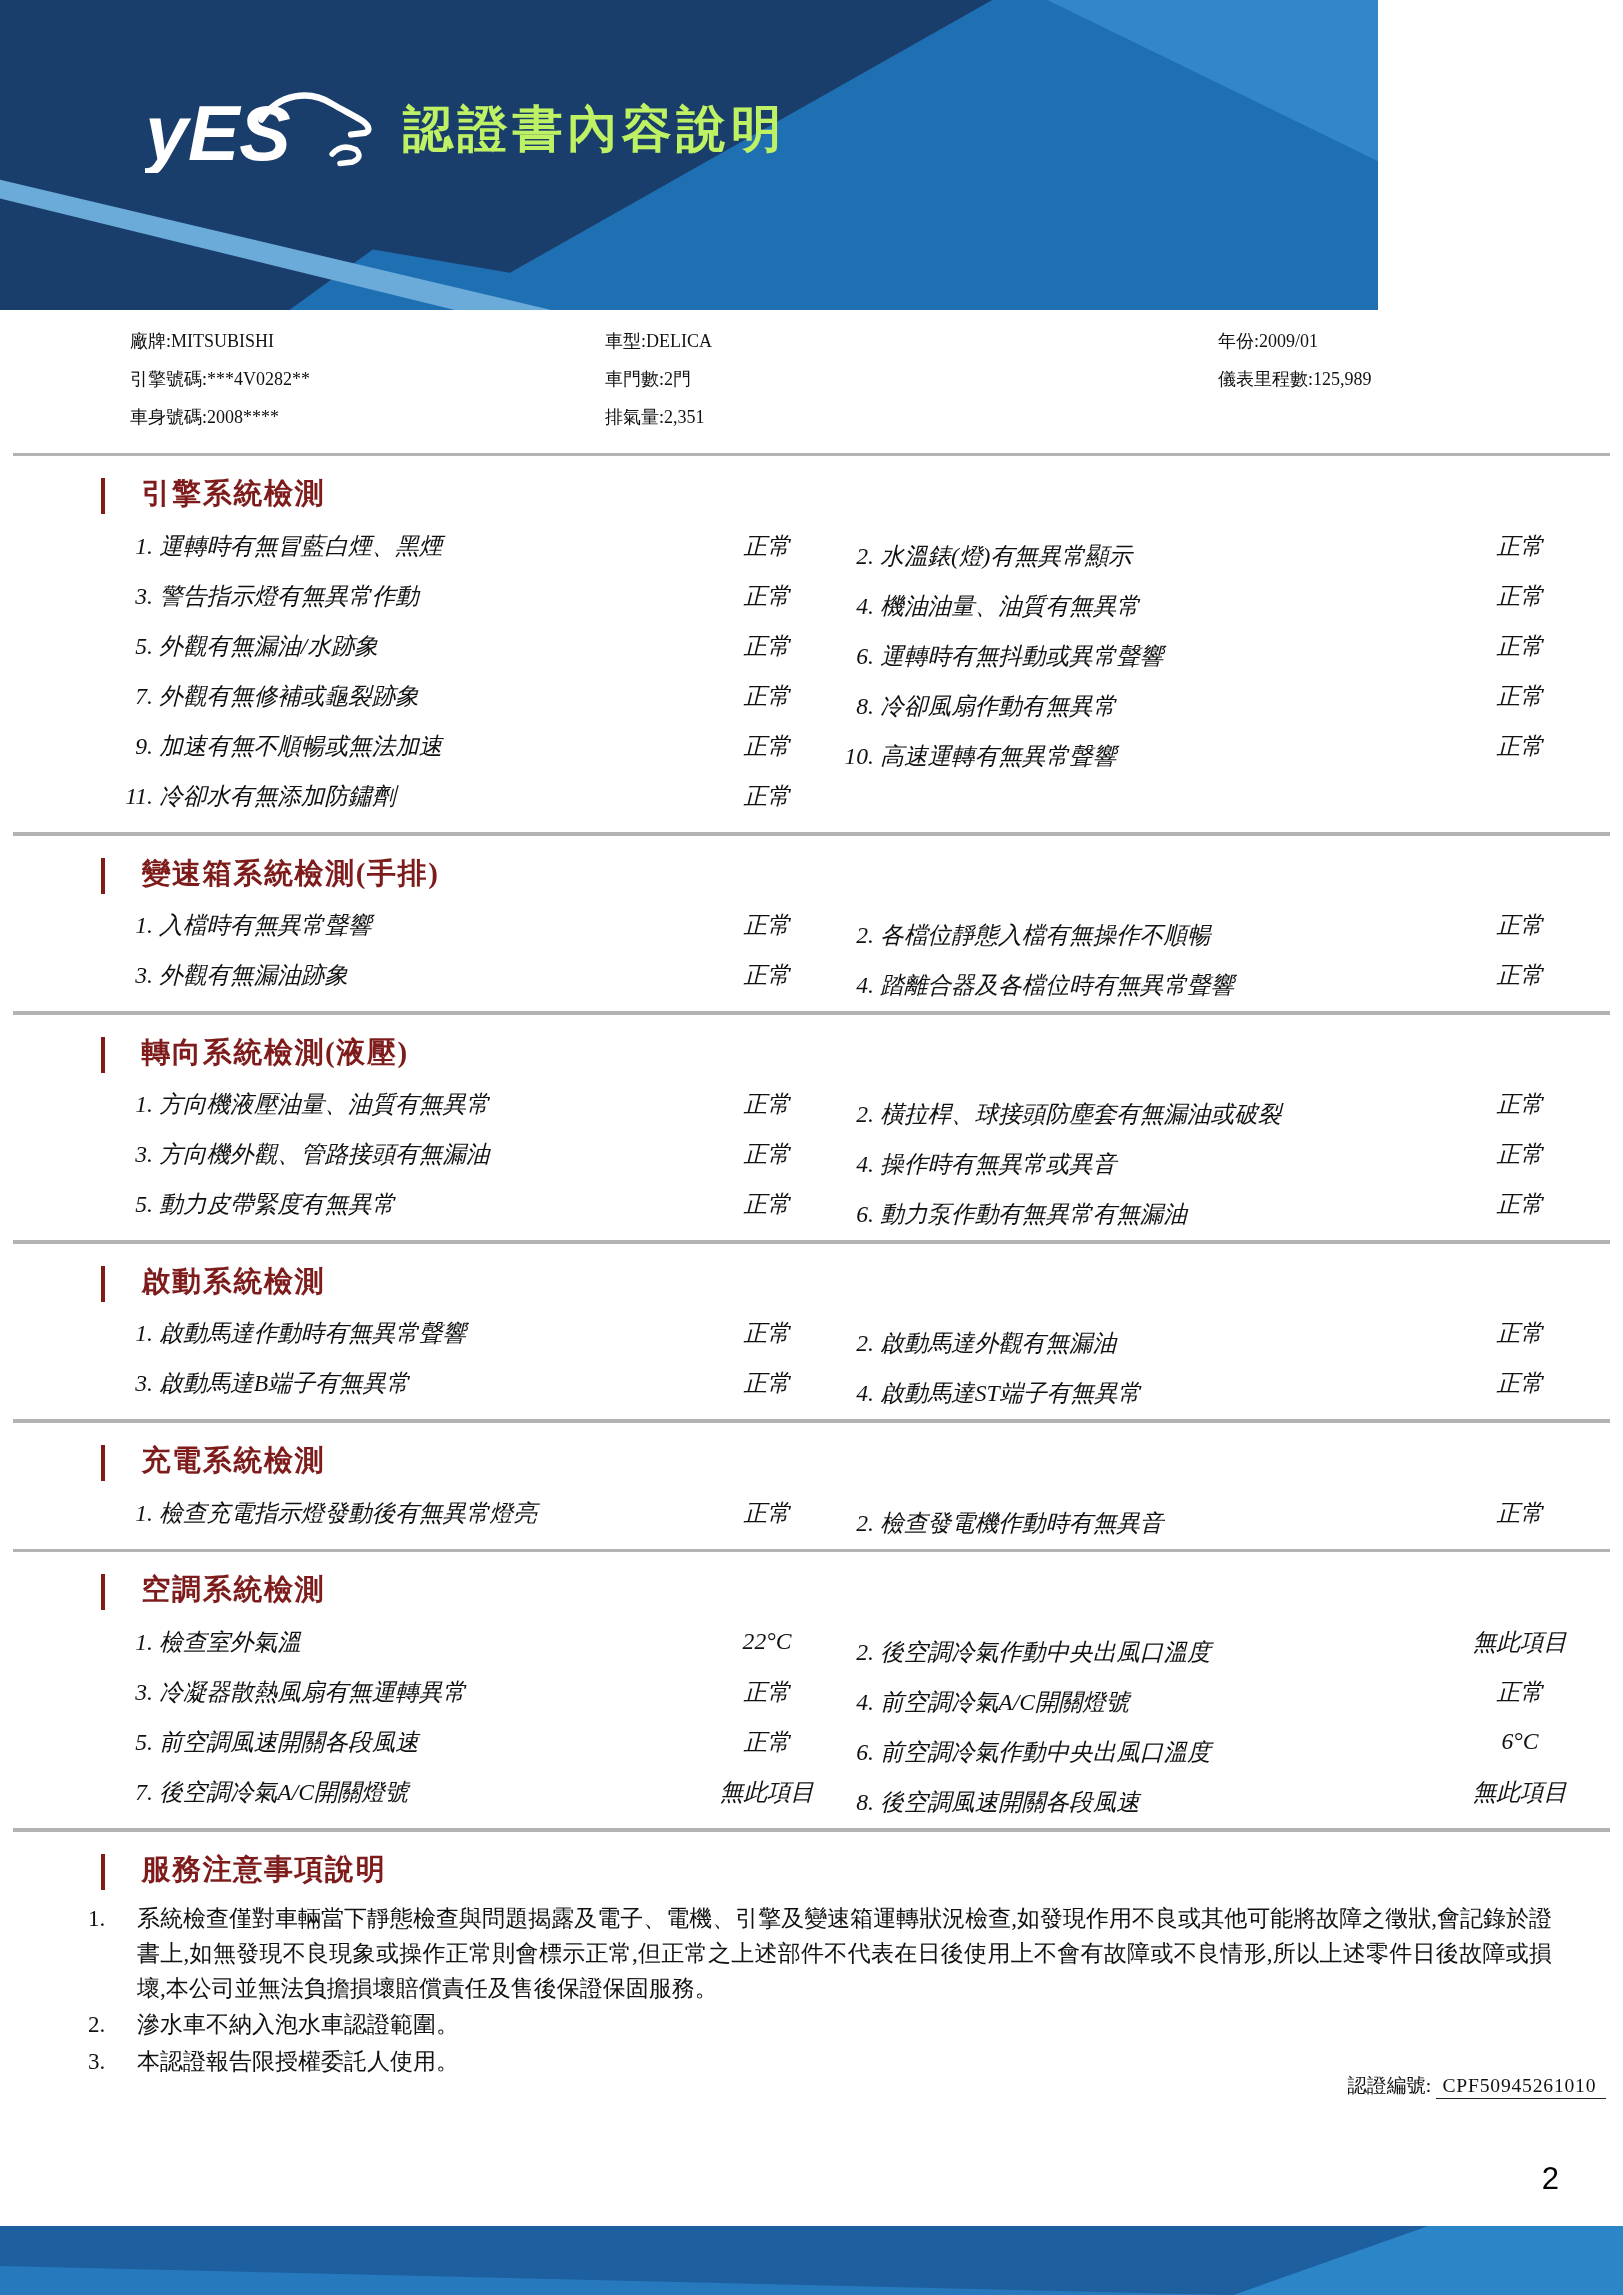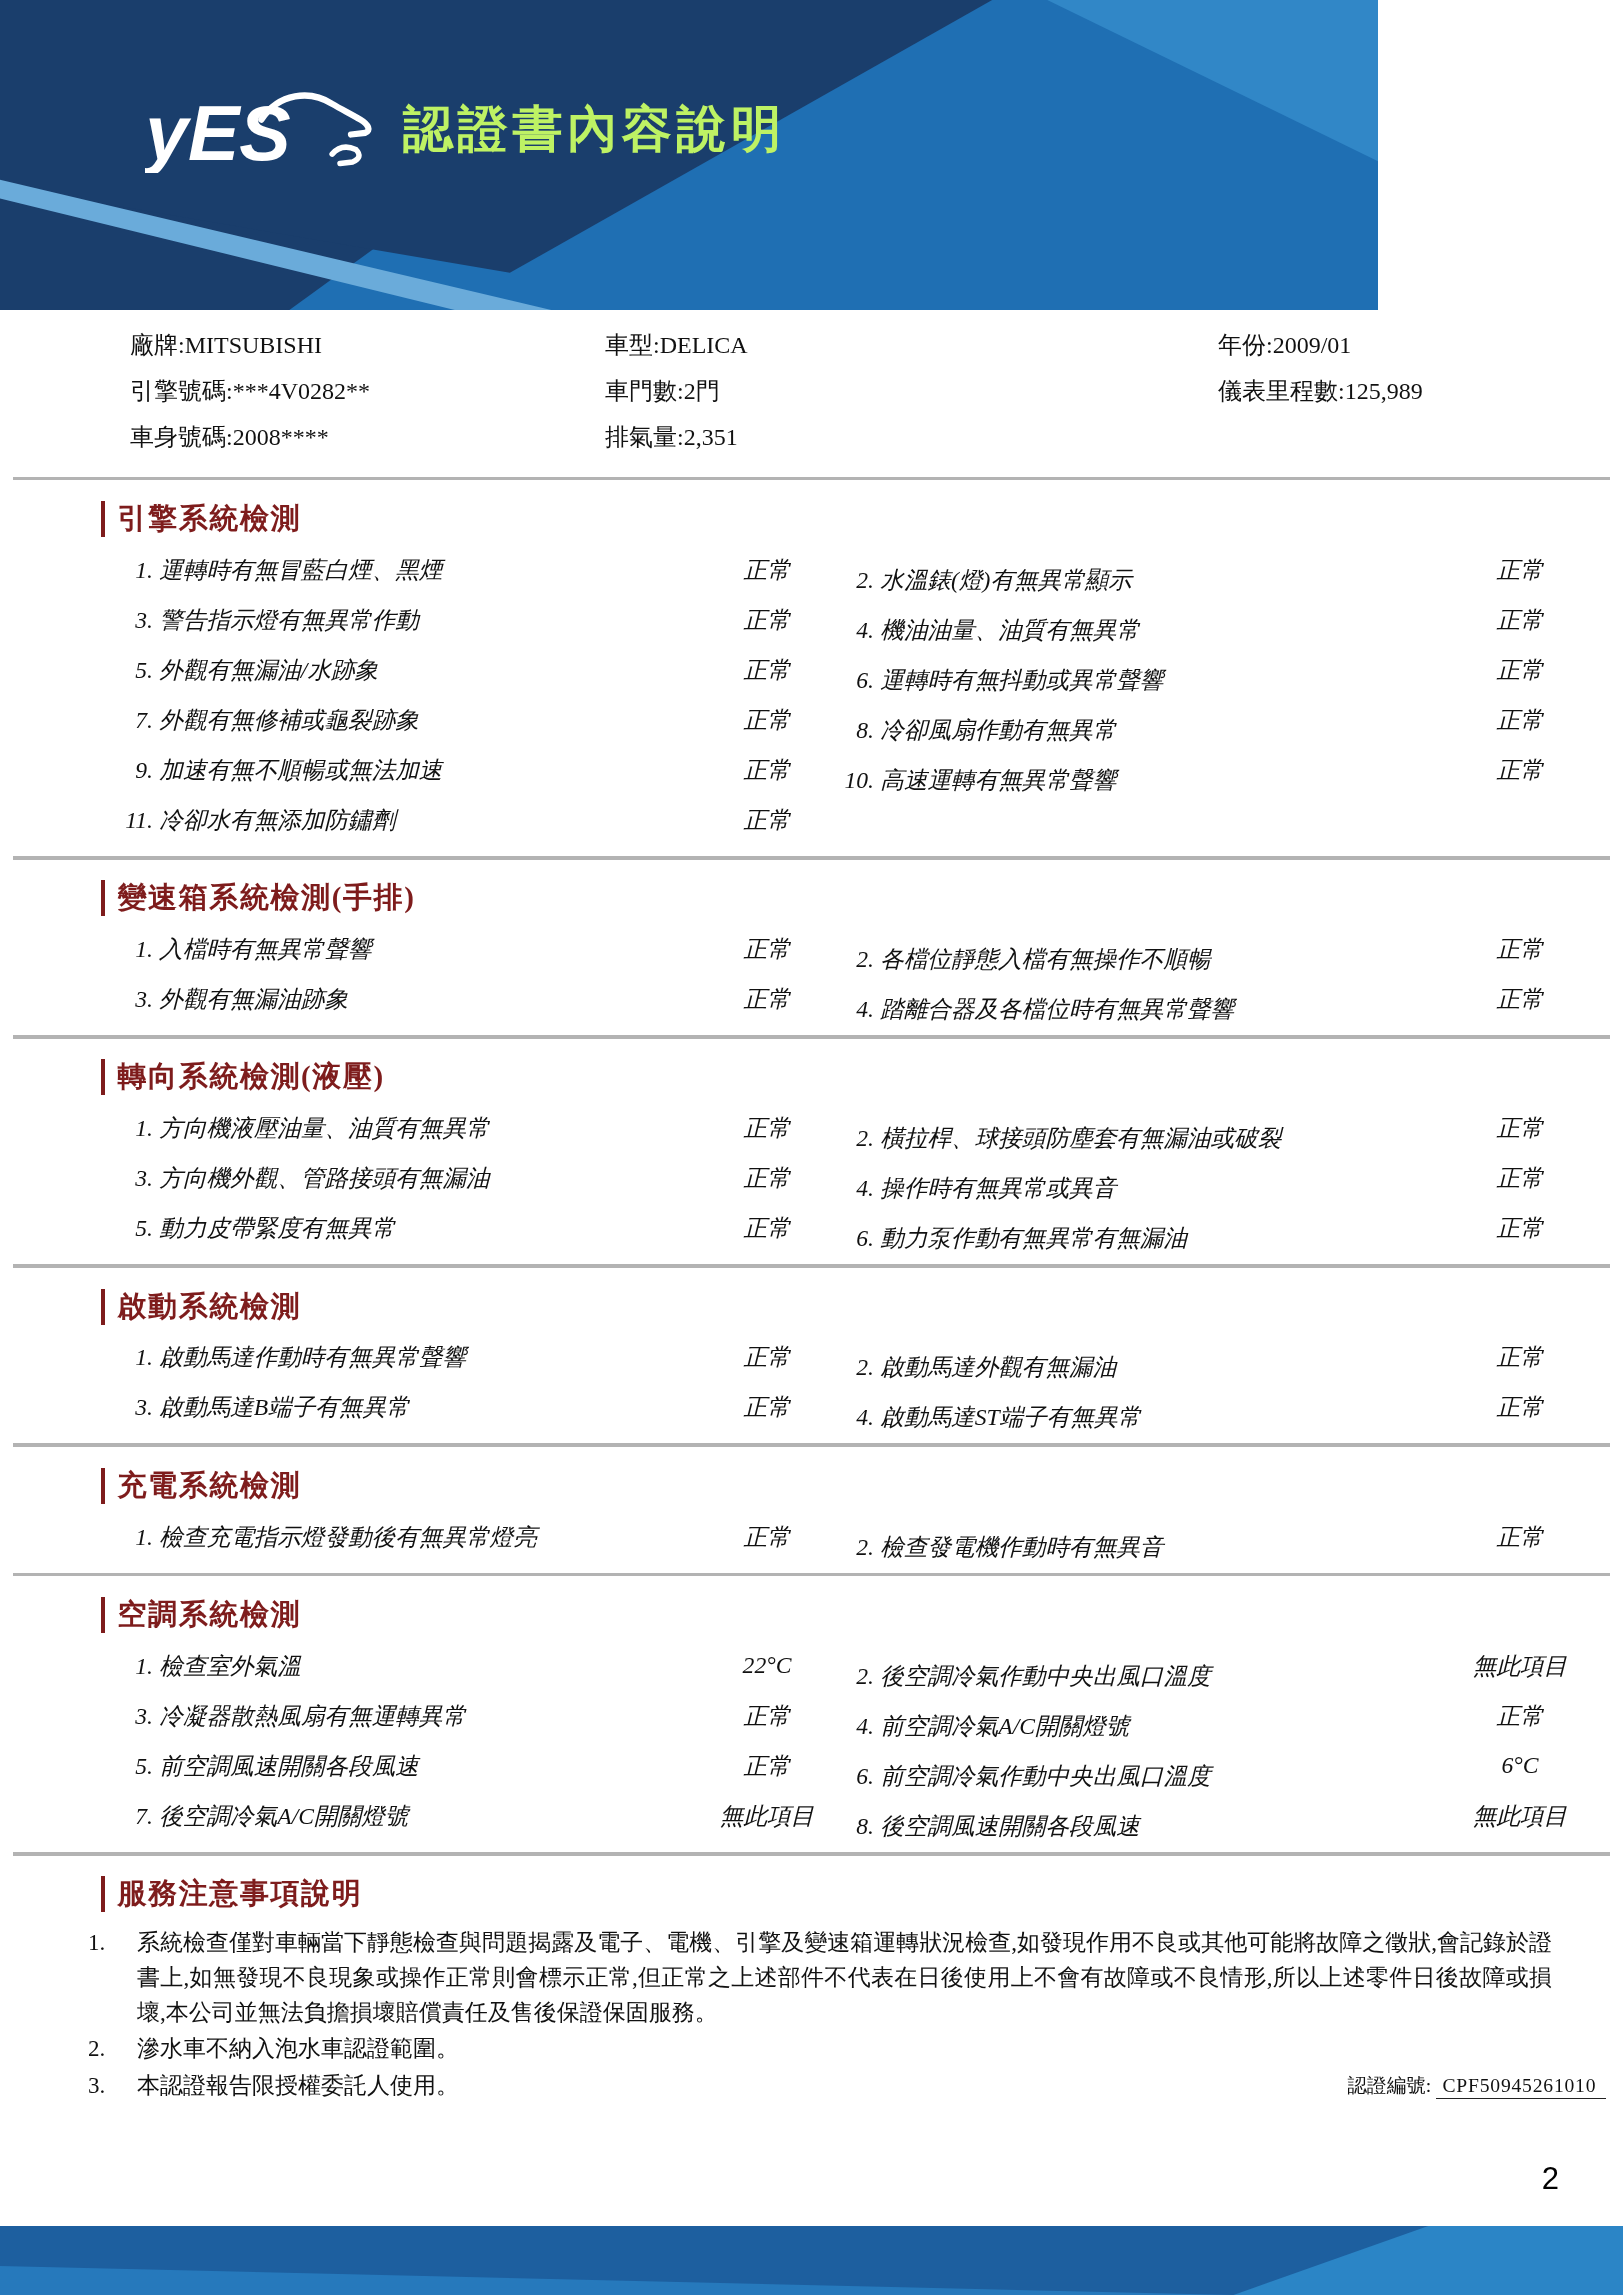--- a/index.html
+++ b/index.html
@@ -11,26 +11,26 @@
   .h-mid{background:#1f6fb3;clip-path:polygon(52% 0,100% 0,100% 100%,21% 100%);}
   .h-dark{background:#1a3e6c;clip-path:polygon(0 0,72% 0,37% 88%,0 60%);}
   .h-light{background:#3187c7;clip-path:polygon(76% 0,100% 0,100% 52%);}
   .h-sliver{background:#6aabda;clip-path:polygon(0 64%,0 58%,40% 100%,33% 100%);}
   .brand{position:absolute;left:145px;top:85px;display:flex;align-items:center;}
   .logo-svg{width:236px;height:88px;flex:none;}
   .page-title{margin:0 0 0 22px;font-family:"Liberation Sans","DejaVu Sans",sans-serif;
       font-size:50px;font-weight:bold;color:#bef264;letter-spacing:4.7px;line-height:79px;}
   
   .info{display:grid;grid-template-columns:475px 613px 1fr;row-gap:14px;
-        padding:19px 0 12.6px 130px;font-size:24px;}
+        padding:19px 0 12.6px 130px;font-size:18px;}
   .info-cell{white-space:nowrap;}
   
   .divider{height:3.9px;background:#b3b3b3;margin:11px 13.4px 7.9px 13.4px;}
   
-  .sec-head{margin:19px 0 6.3px 101px;display:flex;align-items:center;height:39px;}
+  .sec-head{margin:19px 0 6.3px 101px;display:flex;align-items:flex-end;height:39px;gap:24px;}
   .bar{display:inline-block;width:3.9px;height:36px;background:#7e1c1c;margin-right:12.6px;flex:none;}
   .sec-title{font-size:29px;font-weight:bold;color:#7e1c1c;letter-spacing:1.6px;white-space:nowrap;}
   .rows{margin-top:4.7px;}
   .row{display:flex;align-items:center;height:50px;font-size:23.6px;font-style:italic;}
   .cell-item{white-space:nowrap;overflow:visible;}
   .cell-item.left{width:701px;padding-left:110px;box-sizing:border-box;}
   .cell-item.right{width:593px;margin-top:20px;}
   .no{display:inline-block;width:43px;text-align:right;padding-right:6.3px;box-sizing:content-box;}
   .cell-item.right .no{width:41px;}
   .cell-status{text-align:center;white-space:nowrap;}

